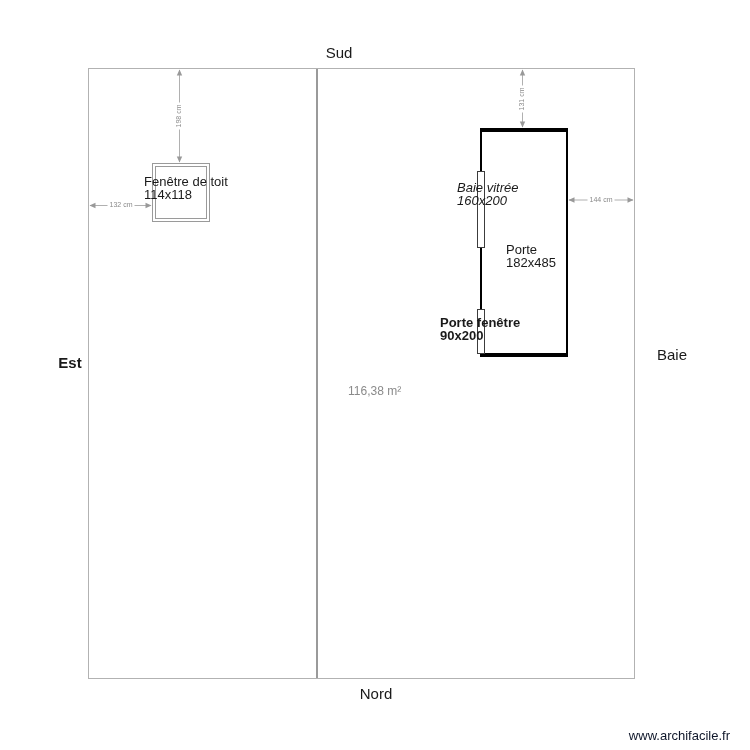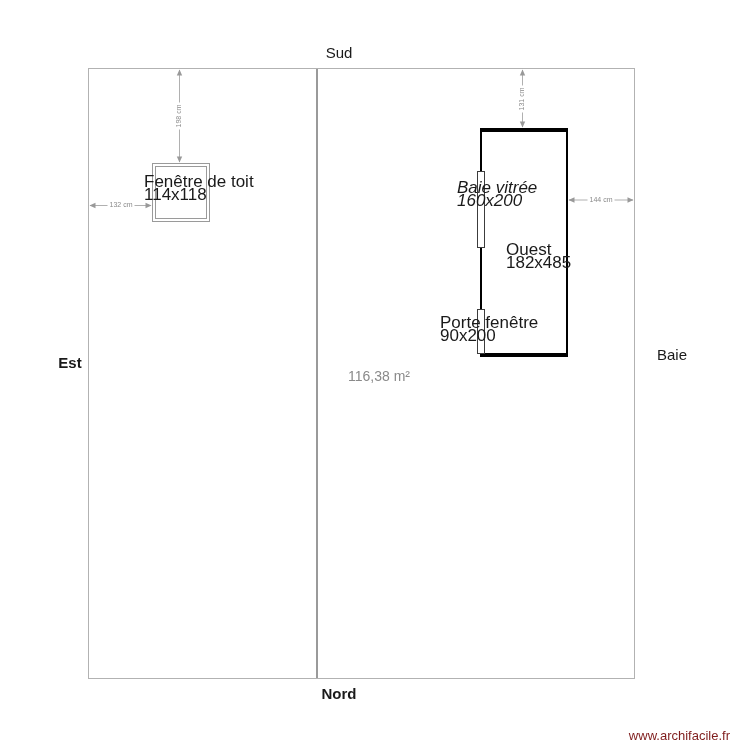--- a/index.html
+++ b/index.html
@@ -36,21 +36,21 @@
   }
   
   .compass {
     position: absolute;
     color: #1a1a1a;
     font-size: 15px;
     transform: translateX(-50%);
     white-space: nowrap;
   }
   .compass-south { left: 339px; top: 44px; }
-  .compass-north { left: 339px; top: 685px; font-weight: bold; }
+  .compass-north { left: 376px; top: 685px; }
   .compass-east  { left: 70px;  top: 354px; font-weight: bold; }
   .compass-west  { left: 672px; top: 346px; }
   
   .roof-window {
     position: absolute;
     left: 152px;
     top: 163px;
     width: 58px;
     height: 59px;
     border: 1.5px solid #9a9a9a;
@@ -85,35 +85,35 @@
     background: #ffffff;
     border: 1.5px solid #3c3c3c;
     box-sizing: border-box;
   }
   .bay-window-symbol  { left: 477px; top: 171px; height: 77px; }
   .french-door-symbol { left: 477px; top: 309px; height: 45px; }
   
   .elem-label {
     position: absolute;
     color: #1a1a1a;
-    font-size: 17px;
+    font-size: 13px;
     line-height: 12.5px;
     white-space: nowrap;
   }
   .label-roof-window { left: 144px; top: 176px; }
   .label-bay-window  { left: 457px; top: 182px; font-style: italic; }
   .label-balcony     { left: 506px; top: 244px; }
-  .label-french-door { left: 440px; top: 317px; }
+  .label-french-door { left: 440px; top: 317px; font-weight: bold; }
   
   .area-label {
     position: absolute;
     left: 348px;
-    top: 368px;
+    top: 384px;
     color: #8a8a8a;
-    font-size: 14px;
+    font-size: 12px;
     white-space: nowrap;
   }
   
   .dim-svg {
     position: absolute;
     left: 0;
     top: 0;
     pointer-events: none;
   }
   .dim-label {
@@ -129,21 +129,21 @@
   .dim-label.v { transform: translate(-50%, -50%) rotate(-90deg); }
   .dim-198 { left: 179px; top: 116px; }
   .dim-132 { left: 121px; top: 205px; }
   .dim-131 { left: 522px; top: 99px;  }
   .dim-144 { left: 601px; top: 200px; }
   
   .watermark {
     position: absolute;
     right: 20px;
     top: 728px;
-    color: #7f1d1d;
+    color: #0f172a;
     font-size: 13px;
     white-space: nowrap;
   }
 </style>
 </head>
 <body>
 
 <div class="canvas">
 
   <div class="plan-outline"></div>
@@ -197,21 +197,21 @@
   <div class="balcony"></div>
   <div class="opening-symbol bay-window-symbol"></div>
   <div class="opening-symbol french-door-symbol"></div>
 
   <div class="elem-label label-bay-window">
     <div>Baie vitrée</div>
     <div>160x200</div>
   </div>
 
   <div class="elem-label label-balcony">
-    <div>Ouest</div>
+    <div>Porte</div>
     <div>182x485</div>
   </div>
 
   <div class="elem-label label-french-door">
     <div>Porte fenêtre</div>
     <div>90x200</div>
   </div>
 
   <div class="area-label">116,38 m²</div>
 

